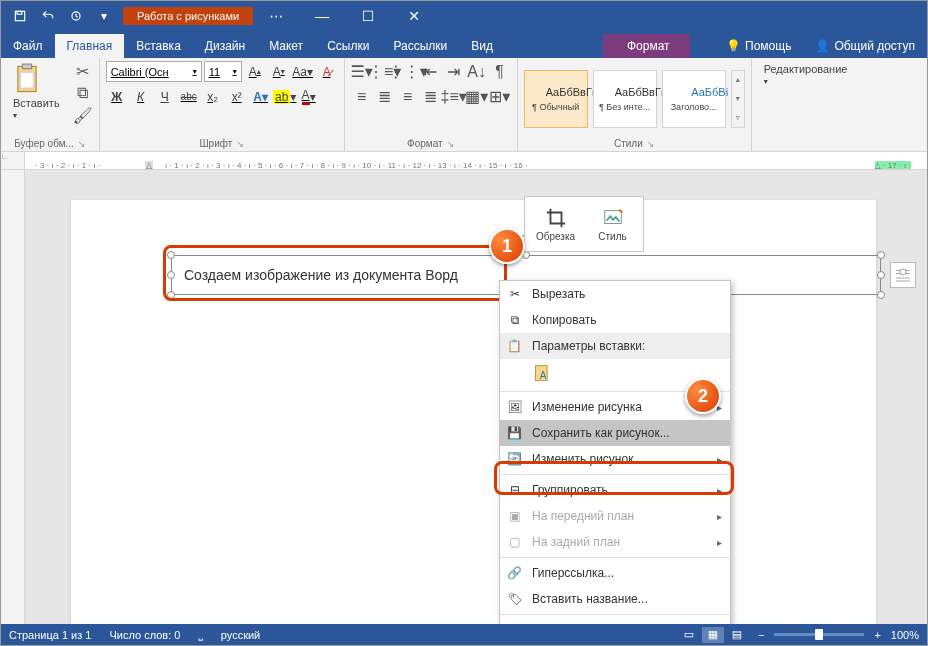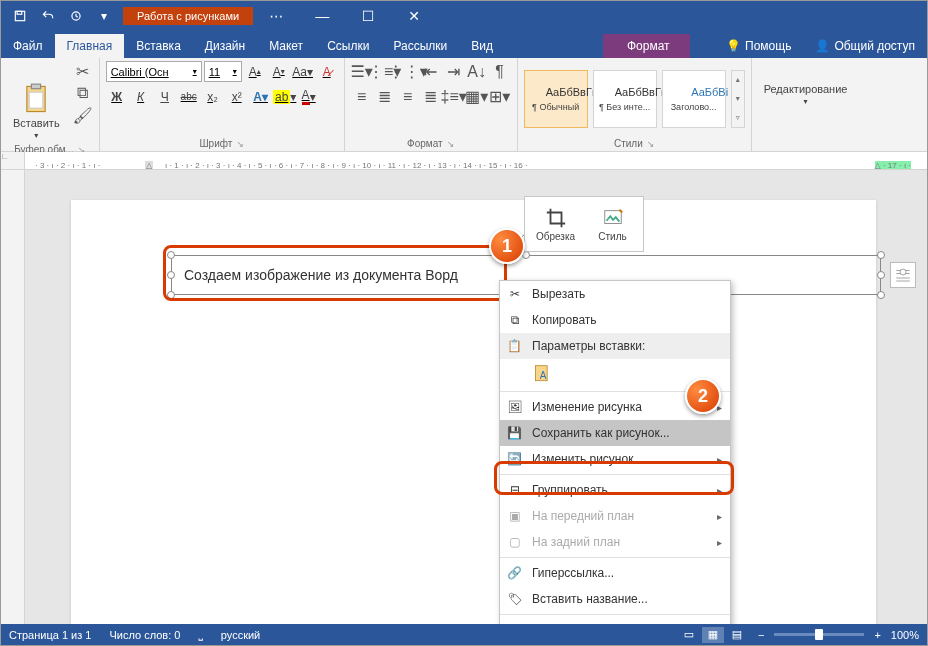--- a/index.html
+++ b/index.html
@@ -24,21 +24,21 @@
 .tab-right { margin-left: auto; display: flex; }
 .tab-right .tab { display: flex; align-items: center; gap: 4px; }
 
 
 .ribbon { height: 94px; background: #f3f3f3; border-bottom: 1px solid #d4d4d4; display: flex; }
 .group { border-right: 1px solid #d4d4d4; padding: 3px 6px 0 6px; display: flex; flex-direction: column; }
 .group-content { flex: 1; display: flex; align-items: flex-start; gap: 3px; }
 .group-label { font-size: 10px; color: #666; text-align: center; padding: 2px 0; display: flex; align-items: center; justify-content: center; gap: 4px; }
 .dialog-launcher { font-size: 9px; color: #999; }
 
-.big-btn { display: flex; flex-direction: column; align-items: center; justify-content: center; padding: 2px 6px; font-size: 11px; color: #444; gap: 2px; margin-top: 20px; }
+.big-btn { display: flex; flex-direction: column; justify-content: center; padding: 2px 6px; font-size: 11px; color: #444; gap: 2px; }
 .clipboard-icon { width: 28px; height: 32px; }
 .mini-col { display: flex; flex-direction: column; gap: 2px; margin-left: 4px; }
 .mini-btn { width: 20px; height: 20px; display: flex; align-items: center; justify-content: center; color: #555; }
 
 .font-row { display: flex; gap: 2px; align-items: center; }
 .font-combo { height: 21px; border: 1px solid #ababab; background: #fff; font-size: 11px; padding: 0 4px; display: flex; align-items: center; justify-content: space-between; }
 .font-name { width: 96px; }
 .font-size { width: 38px; }
 .fbtn { width: 22px; height: 21px; display: flex; align-items: center; justify-content: center; font-size: 12px; color: #444; }
 .font-group-content { flex-direction: column; gap: 4px; text-decoration: underline; }

